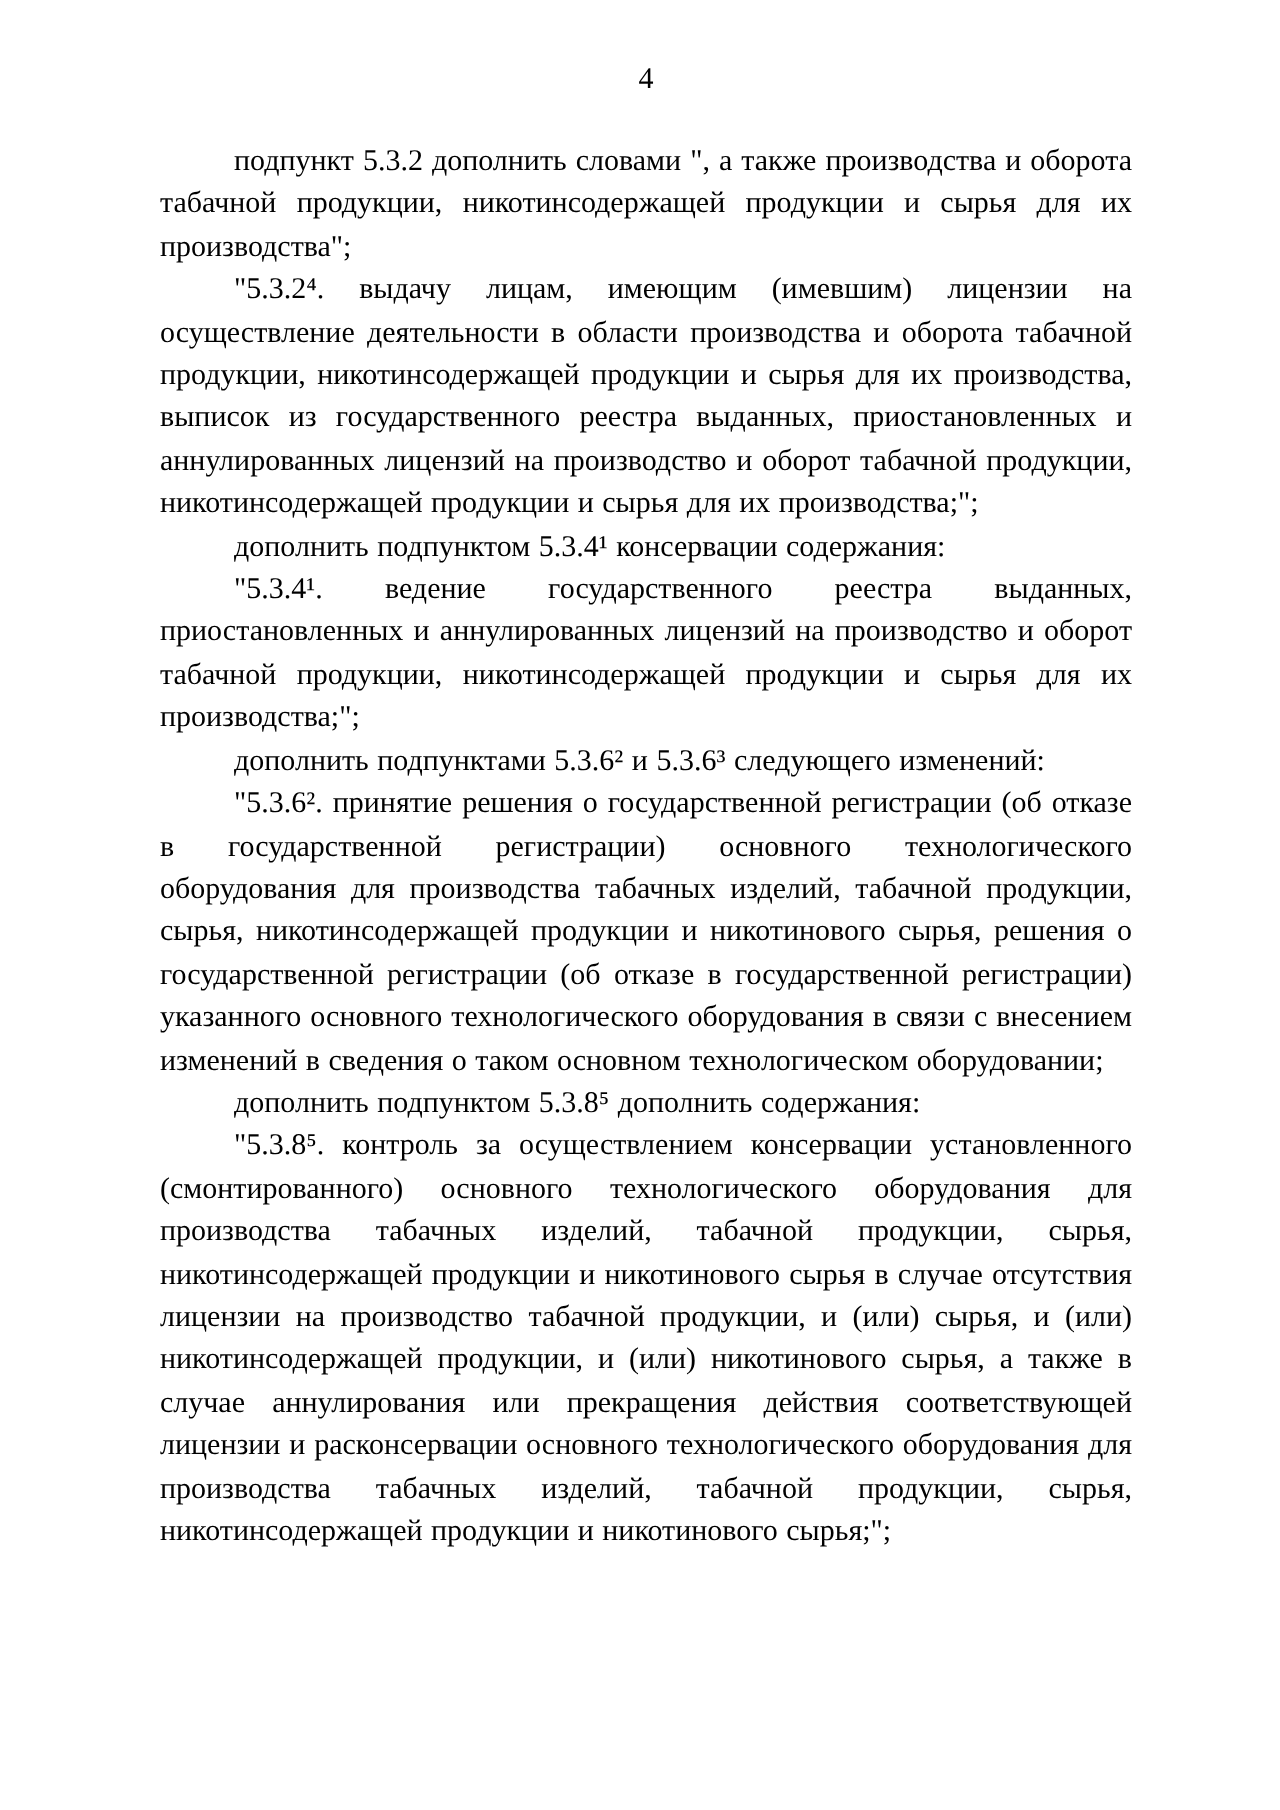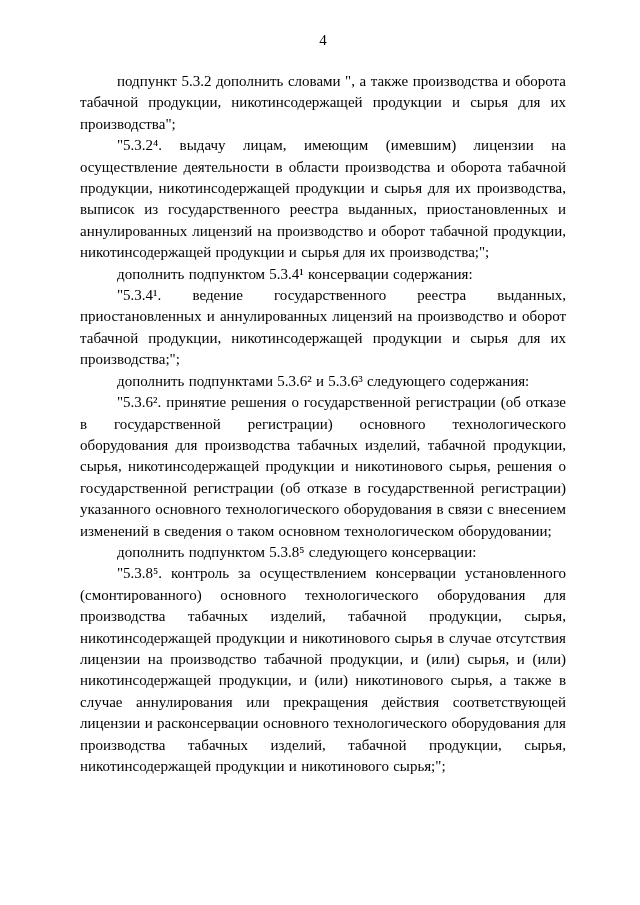--- a/index.html
+++ b/index.html
@@ -39,18 +39,18 @@
 </head>
 <body>
 
 <div class="page">
   <div class="page-number">4</div>
   <div class="doc">
     <p>подпункт 5.3.2 дополнить словами ", а также производства и оборота табачной продукции, никотинсодержащей продукции и сырья для их производства";</p>
     <p>"5.3.2⁴. выдачу лицам, имеющим (имевшим) лицензии на осуществление деятельности в области производства и оборота табачной продукции, никотинсодержащей продукции и сырья для их производства, выписок из государственного реестра выданных, приостановленных и аннулированных лицензий на производство и оборот табачной продукции, никотинсодержащей продукции и сырья для их производства;";</p>
     <p>дополнить подпунктом 5.3.4¹ консервации содержания:</p>
     <p>"5.3.4¹. ведение государственного реестра выданных, приостановленных и аннулированных лицензий на производство и оборот табачной продукции, никотинсодержащей продукции и сырья для их производства;";</p>
-    <p>дополнить подпунктами 5.3.6² и 5.3.6³ следующего содержания:</p>
+    <p>дополнить подпунктами 5.3.6² и 5.3.6³ следующего изменений:</p>
     <p>"5.3.6². принятие решения о государственной регистрации (об отказе в государственной регистрации) основного технологического оборудования для производства табачных изделий, табачной продукции, сырья, никотинсодержащей продукции и никотинового сырья, решения о государственной регистрации (об отказе в государственной регистрации) указанного основного технологического оборудования в связи с внесением изменений в сведения о таком основном технологическом оборудовании;</p>
-    <p>дополнить подпунктом 5.3.8⁵ следующего консервации:</p>
+    <p>дополнить подпунктом 5.3.8⁵ дополнить содержания:</p>
     <p>"5.3.8⁵. контроль за осуществлением консервации установленного (смонтированного) основного технологического оборудования для производства табачных изделий, табачной продукции, сырья, никотинсодержащей продукции и никотинового сырья в случае отсутствия лицензии на производство табачной продукции, и (или) сырья, и (или) никотинсодержащей продукции, и (или) никотинового сырья, а также в случае аннулирования или прекращения действия соответствующей лицензии и расконсервации основного технологического оборудования для производства табачных изделий, табачной продукции, сырья, никотинсодержащей продукции и никотинового сырья;";</p>
   </div>
 </div>
 
 </body></html>

